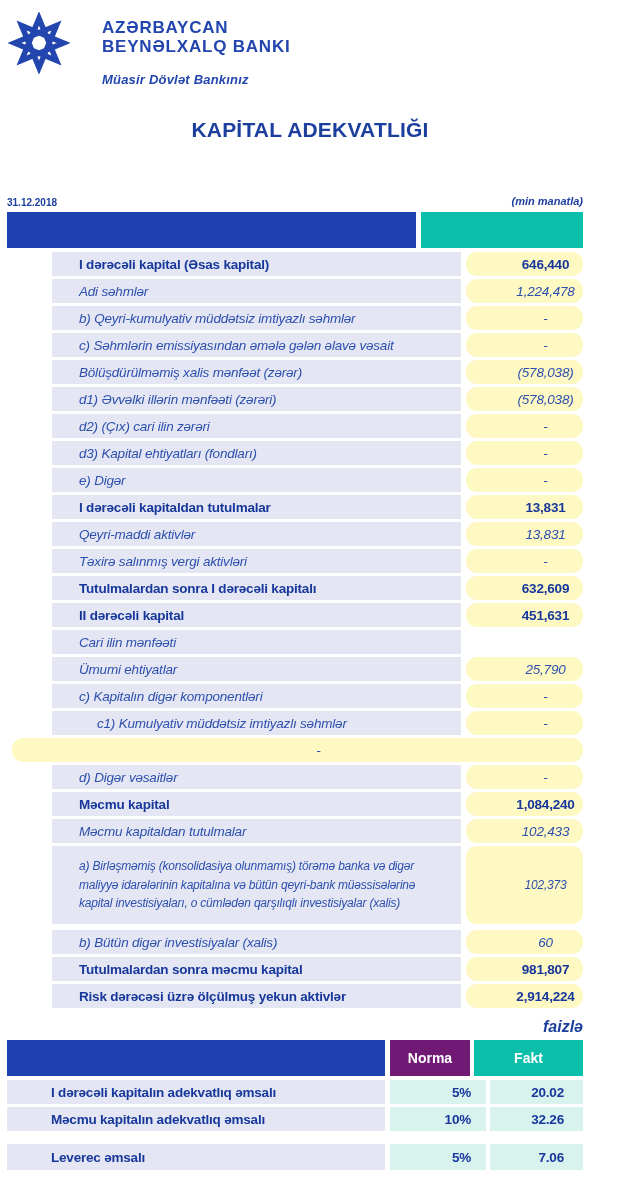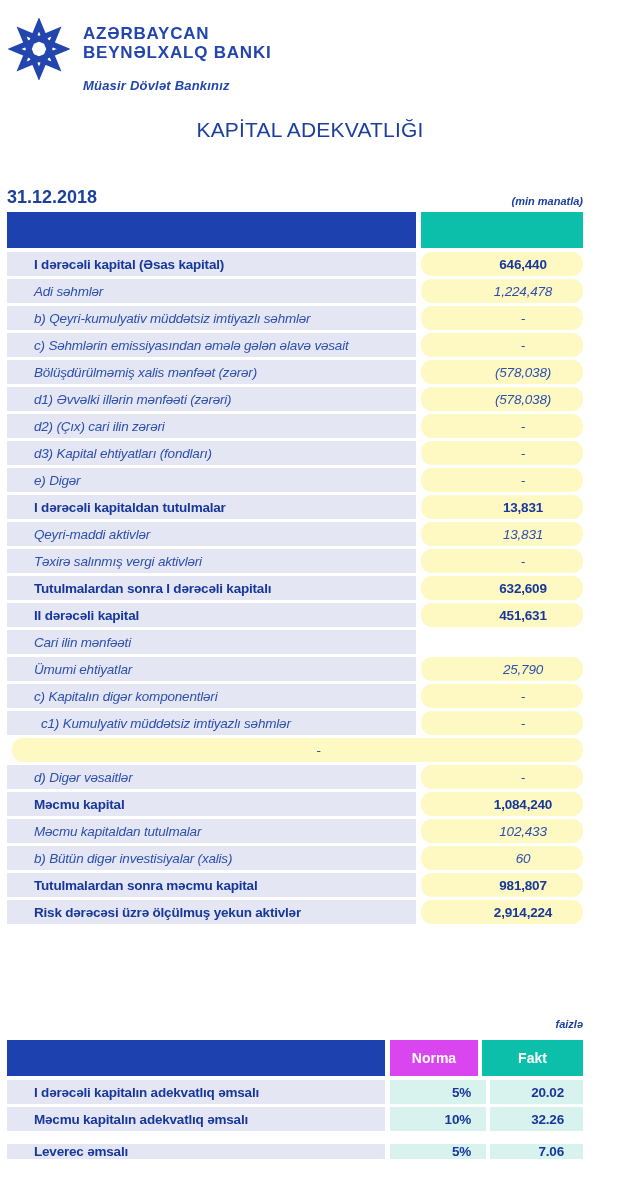--- a/index.html
+++ b/index.html
@@ -1,70 +1,70 @@
 <!DOCTYPE html>
 <html><head>
 <meta charset="utf-8">
 <style>
   html,body{margin:0;padding:0;background:#fff;}
   .page{position:relative;width:620px;height:1179px;background:#ffffff;overflow:hidden;
         font-family:"Liberation Sans", sans-serif;color:#1d3f9e;}
 
   
-  .brand-wrap{position:absolute;top:18px;left:8px;display:flex;align-items:flex-start;}
+  .brand-wrap{position:absolute;top:12px;left:8px;display:flex;align-items:flex-start;gap:19px;}
   .logo{width:62px;height:62px;}
   .brand-text{margin-left:13px;padding-top:6px;}
   .brand-line{font-weight:700;font-size:17px;line-height:1.13;color:#2245ae;letter-spacing:0.8px;}
   .tagline{margin-top:16px;font-size:13px;font-style:italic;font-weight:700;color:#2245ae;letter-spacing:0.2px;}
 
   
   .page-title{position:absolute;top:118px;left:0;width:620px;text-align:center;
-              font-size:21px;font-weight:400;color:#1c3f9e;letter-spacing:0.2px;}
+              font-size:21px;font-weight:700;color:#1c3f9e;letter-spacing:0.2px;}
   .meta{position:absolute;top:188px;left:7px;width:576px;height:20px;}
-  .date{position:absolute;left:0;bottom:0;font-size:18px;font-weight:700;color:#1d3f9e;}
+  .date{position:absolute;left:0;bottom:0;font-size:10px;font-weight:700;color:#1d3f9e;}
   .unit-note{position:absolute;right:0;bottom:1px;font-size:11px;font-style:italic;font-weight:700;color:#1d3f9e;}
 
   
   .table1{position:absolute;top:212px;left:7px;width:576px;}
   .t1-head{display:flex;height:36px;margin-bottom:4px;}
   .t1-head .h-label{width:409px;background:#1e41b0;}
   .t1-head .h-gap{width:5px;background:#fff;}
   .t1-head .h-value{flex:1;background:#0cbfab;}
 
   .t1-row{display:flex;height:24px;margin-bottom:3px;font-size:13.5px;letter-spacing:-0.2px;}
   .t1-row .c-label{width:409px;background:#e4e7f3;display:flex;align-items:center;
-                   padding-left:27px;box-sizing:border-box;}
+                   padding-left:27px;box-sizing:border-box;margin-left:45px;}
   .t1-row .c-gap{width:5px;background:#fff;}
   .t1-row .c-value{flex:1;background:#fef9c3;display:flex;align-items:center;justify-content:center;
                    padding-left:42px;box-sizing:border-box;border-radius:11px;}
   .t1-row.bold{font-weight:700;color:#17379b;}
   .t1-row.italic{font-style:italic;font-weight:400;color:#2d4fae;}
-  .t1-row.indent .c-label{padding-left:34px;}
+  .t1-row.indent .c-label{padding-left:45px;}
   .t1-row.multi{height:78px;margin-top:3px;margin-bottom:6px;font-size:12px;}
   .t1-row.multi .c-label{line-height:1.55;padding-right:10px;}
 
   
-  .percent-note{position:absolute;top:1018px;right:37px;font-size:11px;font-style:italic;
+  .percent-note{position:absolute;top:1018px;right:37px;font-size:16px;font-style:italic;
                 font-weight:700;color:#1d3f9e;text-align:center;}
 
   
   .table2{position:absolute;top:1040px;left:7px;width:576px;}
   .t2-head{display:flex;height:36px;margin-bottom:4px;}
   .t2-head .h-label{width:378px;background:#1e41b0;}
   .t2-head .g1{width:5px;background:#fff;}
   .t2-head .g2{width:4px;background:#fff;}
-  .t2-head .h-norma{width:88px;background:#d946ef;display:flex;align-items:center;justify-content:center;
+  .t2-head .h-norma{width:80px;background:#701a75;display:flex;align-items:center;justify-content:center;
                     color:#fff;font-weight:700;font-size:14px;}
   .t2-head .h-fakt{flex:1;background:#0cbfab;display:flex;align-items:center;justify-content:center;
                    color:#fff;font-weight:700;font-size:14px;}
   .t2-row{display:flex;height:24px;margin-bottom:3px;font-size:13.5px;font-weight:700;
           color:#17379b;letter-spacing:-0.2px;}
-  .t2-row.separated{margin-top:13px;height:15px;}
+  .t2-row.separated{margin-top:13px;height:26px;}
   .t2-row .c-label{width:378px;background:#e4e7f3;display:flex;align-items:center;
-                   padding-left:27px;box-sizing:border-box;}
+                   padding-left:44px;box-sizing:border-box;}
   .t2-row .g1{width:5px;background:#fff;}
   .t2-row .g2{width:4px;background:#fff;}
   .t2-row .c-norma{width:96px;background:#d8f2ee;display:flex;align-items:center;justify-content:flex-end;
                    padding-right:15px;box-sizing:border-box;}
   .t2-row .c-fakt{flex:1;background:#d8f2ee;display:flex;align-items:center;justify-content:flex-end;
                   padding-right:19px;box-sizing:border-box;}
 </style>
 </head>
 <body>
 
@@ -195,20 +195,25 @@
         </div>
         <div class="t1-row bold">
           <div class="c-label">Məcmu kapital</div>
           <div class="c-gap"></div>
           <div class="c-value">1,084,240</div>
         </div>
         <div class="t1-row italic">
           <div class="c-label">Məcmu kapitaldan tutulmalar</div>
           <div class="c-gap"></div>
           <div class="c-value">102,433</div>
+        </div>
+        <div class="t1-row italic multi">
+          <div class="c-label">a) Birləşməmiş (konsolidasiya olunmamış) törəmə banka və digər maliyyə idarələrinin kapitalına və bütün qeyri-bank müəssisələrinə kapital investisiyaları, o cümlədən qarşılıqlı investisiyalar (xalis)</div>
+          <div class="c-gap"></div>
+          <div class="c-value">102,373</div>
         </div>
         <div class="t1-row italic">
           <div class="c-label">b) Bütün digər investisiyalar (xalis)</div>
           <div class="c-gap"></div>
           <div class="c-value">60</div>
         </div>
         <div class="t1-row bold">
           <div class="c-label">Tutulmalardan  sonra məcmu kapital</div>
           <div class="c-gap"></div>
           <div class="c-value">981,807</div>

